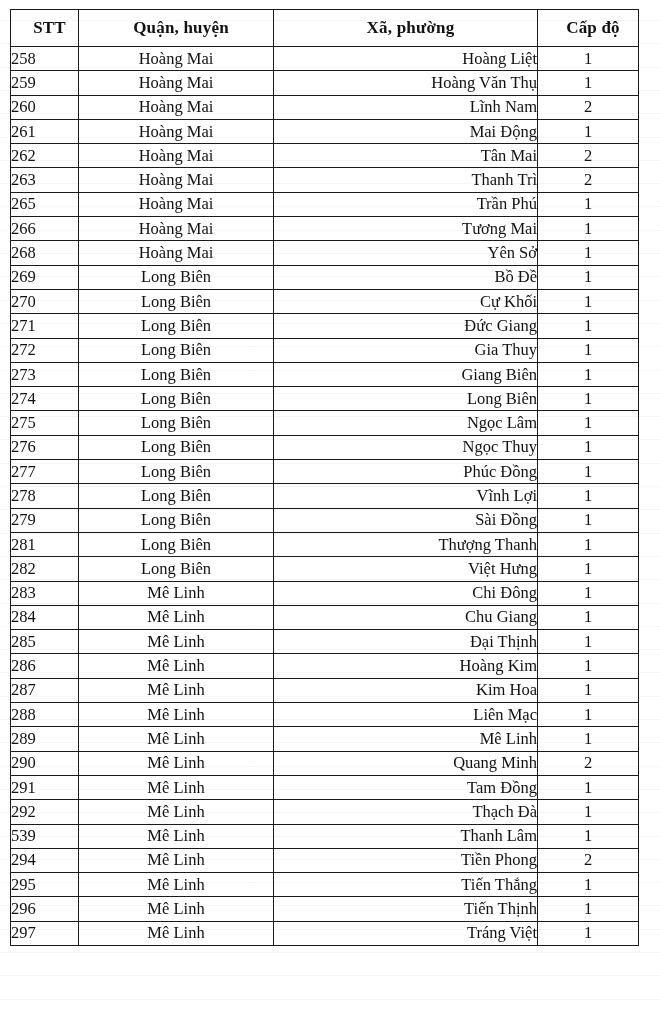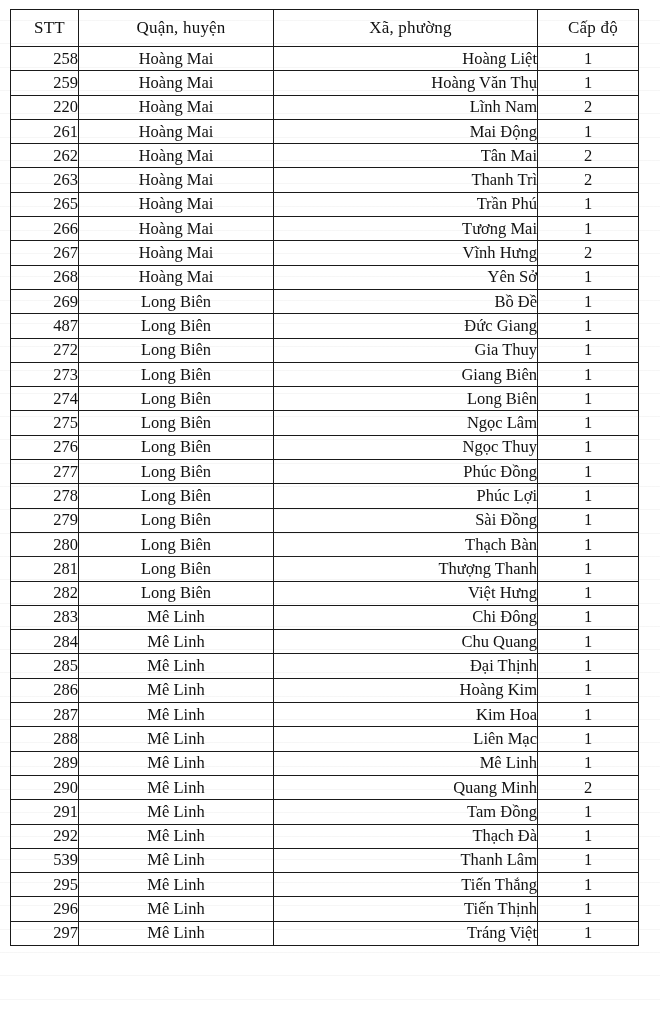--- a/index.html
+++ b/index.html
@@ -46,35 +46,35 @@
 
   table.levels th,
   table.levels td {
     border: 1px solid #1a1a1a;
     padding: 0;
     vertical-align: middle;
   }
 
   table.levels thead th {
     height: 36px;
-    font-weight: normal;
+    font-weight: bold;
     font-size: 17px;
     text-align: center;
     letter-spacing: 0.2px;
     padding-left: 10px;
   }
 
   table.levels tbody td {
     height: 23.3px;
     font-size: 16.5px;
     font-weight: normal;
   }
 
   td.stt {
-    text-align: right;
+    text-align: left;
     padding-bottom: 1px;
   }
   td.dist {
     text-align: center;
     padding-left: 9px;
   }
   td.ward {
     text-align: right;
     padding-left: 9px;
   }
@@ -132,21 +132,21 @@
             <td class="ward">Hoàng Liệt</td>
             <td class="level">1</td>
           </tr>
           <tr>
             <td class="stt">259</td>
             <td class="dist">Hoàng Mai</td>
             <td class="ward">Hoàng Văn Thụ</td>
             <td class="level">1</td>
           </tr>
           <tr>
-            <td class="stt">220</td>
+            <td class="stt">260</td>
             <td class="dist">Hoàng Mai</td>
             <td class="ward">Lĩnh Nam</td>
             <td class="level">2</td>
           </tr>
           <tr>
             <td class="stt">261</td>
             <td class="dist">Hoàng Mai</td>
             <td class="ward">Mai Động</td>
             <td class="level">1</td>
           </tr>
@@ -168,39 +168,39 @@
             <td class="ward">Trần Phú</td>
             <td class="level">1</td>
           </tr>
           <tr>
             <td class="stt">266</td>
             <td class="dist">Hoàng Mai</td>
             <td class="ward">Tương Mai</td>
             <td class="level">1</td>
           </tr>
           <tr>
-            <td class="stt">267</td>
-            <td class="dist">Hoàng Mai</td>
-            <td class="ward">Vĩnh Hưng</td>
-            <td class="level">2</td>
-          </tr>
-          <tr>
             <td class="stt">268</td>
             <td class="dist">Hoàng Mai</td>
             <td class="ward">Yên Sở</td>
             <td class="level">1</td>
           </tr>
           <tr>
             <td class="stt">269</td>
             <td class="dist">Long Biên</td>
             <td class="ward">Bồ Đề</td>
             <td class="level">1</td>
           </tr>
           <tr>
-            <td class="stt">487</td>
+            <td class="stt">270</td>
+            <td class="dist">Long Biên</td>
+            <td class="ward">Cự Khối</td>
+            <td class="level">1</td>
+          </tr>
+          <tr>
+            <td class="stt">271</td>
             <td class="dist">Long Biên</td>
             <td class="ward">Đức Giang</td>
             <td class="level">1</td>
           </tr>
           <tr>
             <td class="stt">272</td>
             <td class="dist">Long Biên</td>
             <td class="ward">Gia Thuy</td>
             <td class="level">1</td>
           </tr>
@@ -230,57 +230,51 @@
           </tr>
           <tr>
             <td class="stt">277</td>
             <td class="dist">Long Biên</td>
             <td class="ward">Phúc Đồng</td>
             <td class="level">1</td>
           </tr>
           <tr>
             <td class="stt">278</td>
             <td class="dist">Long Biên</td>
-            <td class="ward">Phúc Lợi</td>
+            <td class="ward">Vĩnh Lợi</td>
             <td class="level">1</td>
           </tr>
           <tr>
             <td class="stt">279</td>
             <td class="dist">Long Biên</td>
             <td class="ward">Sài Đồng</td>
             <td class="level">1</td>
           </tr>
           <tr>
-            <td class="stt">280</td>
-            <td class="dist">Long Biên</td>
-            <td class="ward">Thạch Bàn</td>
-            <td class="level">1</td>
-          </tr>
-          <tr>
             <td class="stt">281</td>
             <td class="dist">Long Biên</td>
             <td class="ward">Thượng Thanh</td>
             <td class="level">1</td>
           </tr>
           <tr>
             <td class="stt">282</td>
             <td class="dist">Long Biên</td>
             <td class="ward">Việt Hưng</td>
             <td class="level">1</td>
           </tr>
           <tr>
             <td class="stt">283</td>
             <td class="dist">Mê Linh</td>
             <td class="ward">Chi Đông</td>
             <td class="level">1</td>
           </tr>
           <tr>
             <td class="stt">284</td>
             <td class="dist">Mê Linh</td>
-            <td class="ward">Chu Quang</td>
+            <td class="ward">Chu Giang</td>
             <td class="level">1</td>
           </tr>
           <tr>
             <td class="stt">285</td>
             <td class="dist">Mê Linh</td>
             <td class="ward">Đại Thịnh</td>
             <td class="level">1</td>
           </tr>
           <tr>
             <td class="stt">286</td>
@@ -322,20 +316,26 @@
             <td class="stt">292</td>
             <td class="dist">Mê Linh</td>
             <td class="ward">Thạch Đà</td>
             <td class="level">1</td>
           </tr>
           <tr>
             <td class="stt">539</td>
             <td class="dist">Mê Linh</td>
             <td class="ward">Thanh Lâm</td>
             <td class="level">1</td>
+          </tr>
+          <tr>
+            <td class="stt">294</td>
+            <td class="dist">Mê Linh</td>
+            <td class="ward">Tiền Phong</td>
+            <td class="level">2</td>
           </tr>
           <tr>
             <td class="stt">295</td>
             <td class="dist">Mê Linh</td>
             <td class="ward">Tiến Thắng</td>
             <td class="level">1</td>
           </tr>
           <tr>
             <td class="stt">296</td>
             <td class="dist">Mê Linh</td>

